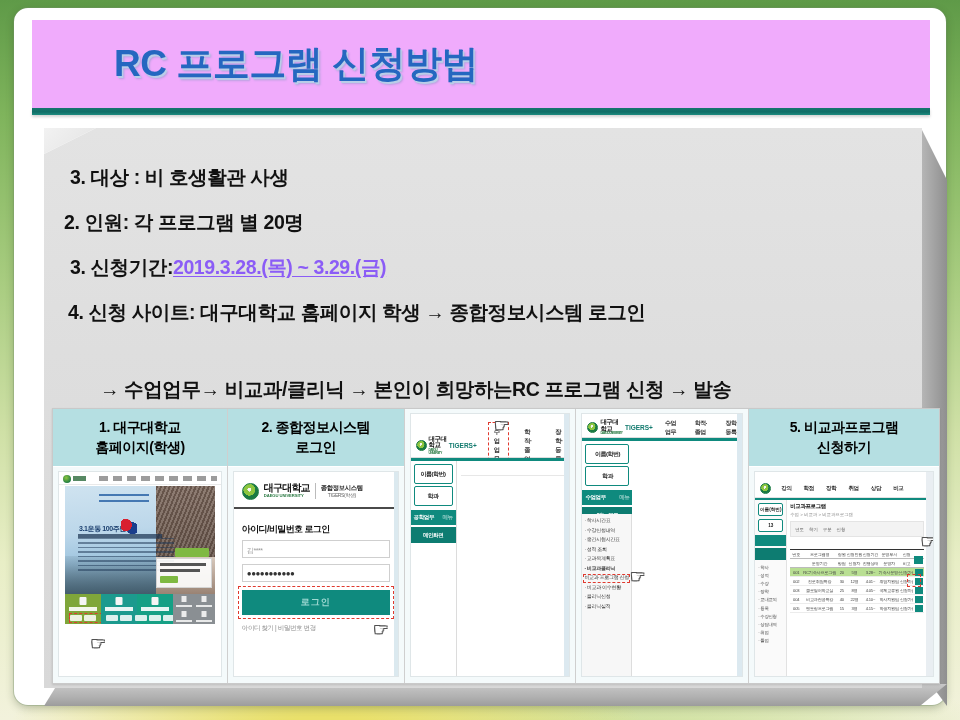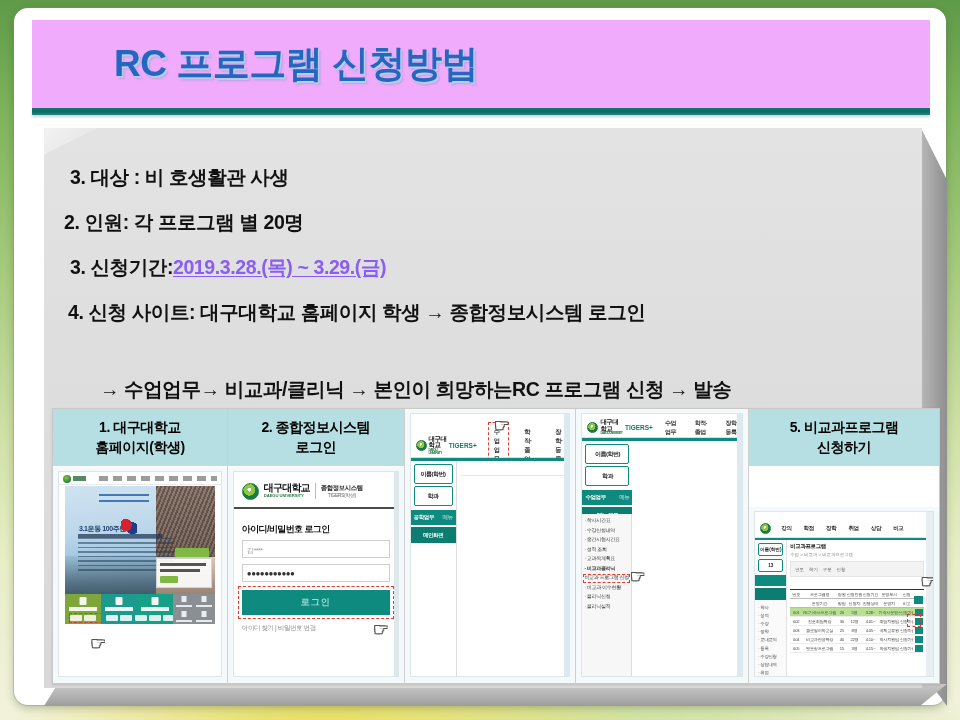--- a/index.html
+++ b/index.html
@@ -93,21 +93,21 @@
     border:1px solid #c9c9c9;
     display:flex;
     box-shadow:0 1px 2px rgba(0,0,0,.12);
   }
   .col{
     position:relative;
     display:flex; flex-direction:column;
     border-right:1px solid #cfcfcf;
     background:#ffffff;
   }
-  .col:last-child{ border-right:none;gap:40px; }
+  .col:last-child{ border-right:none; }
   .col-c1{ width:175px; }
   .col-c2{ width:177px; }
   .col-c3{ width:172px; }
   .col-c4{ width:173px; }
   .col-c5{ width:190px; }
 
   .col-head{
     background:#b5dfe2; color:#000;
     height:58px;
     display:flex; align-items:center; justify-content:center;

